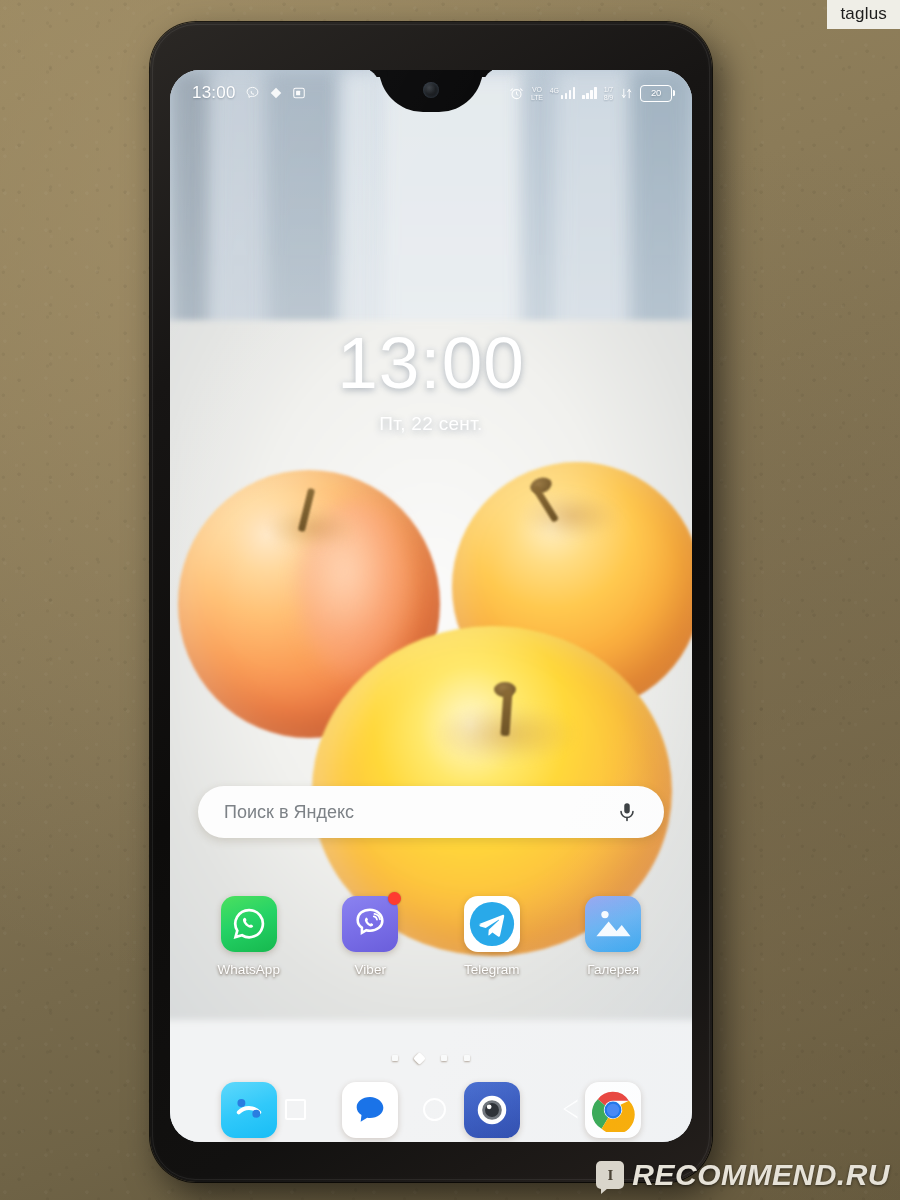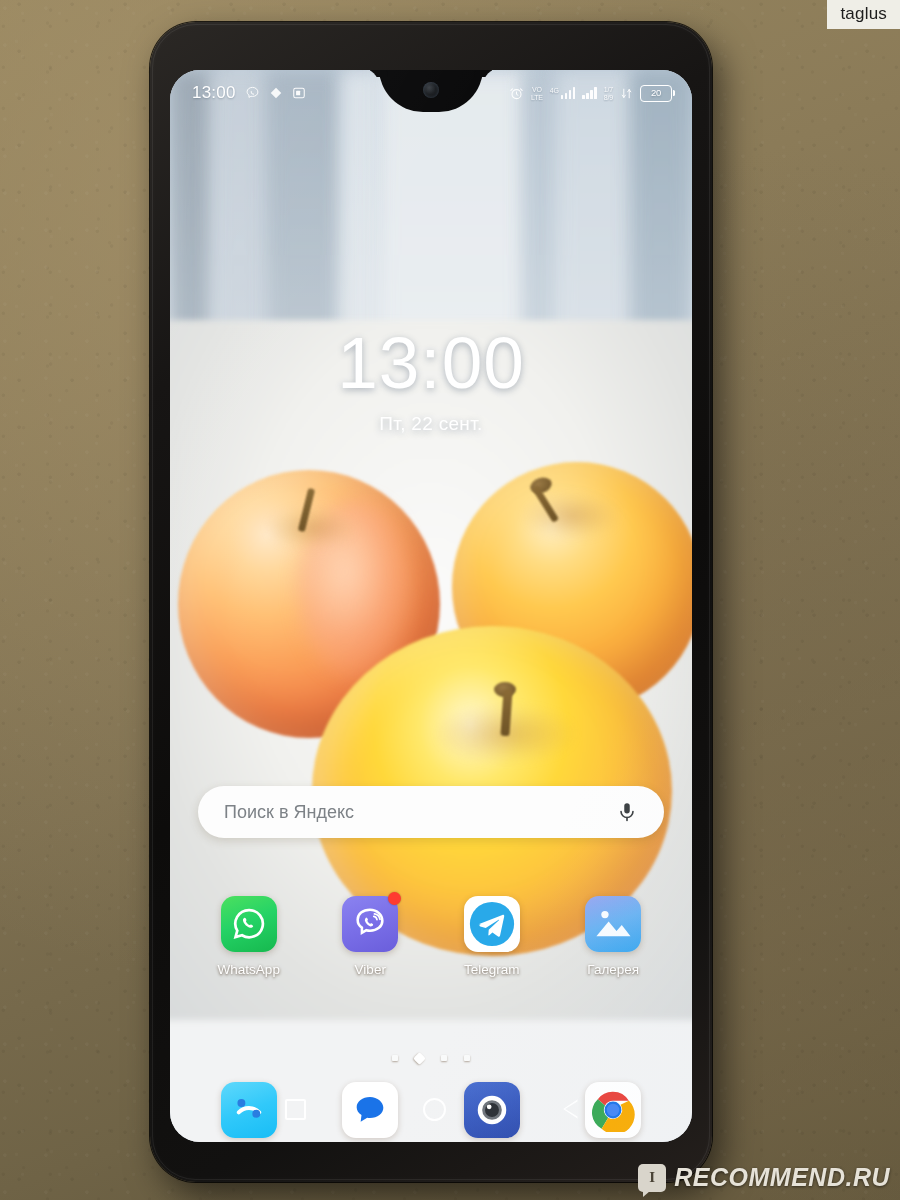--- a/index.html
+++ b/index.html
@@ -511,21 +511,21 @@
   #wm-logo::after {
     content: "";
     position: absolute;
     left: 5px; bottom: -5px;
     width: 0; height: 0;
     border-left: 7px solid #d9d5cb;
     border-bottom: 6px solid transparent;
   }
   #wm-text {
     color: #e6e2d8;
-    font-size: 25px;
+    font-size: 30px;
     font-weight: 700;
     font-style: italic;
     letter-spacing: 0.5px;
     text-shadow: 0 1px 3px rgba(0,0,0,0.55);
   }
 </style>
 </head>
 <body>
 
 <div id="scene">

